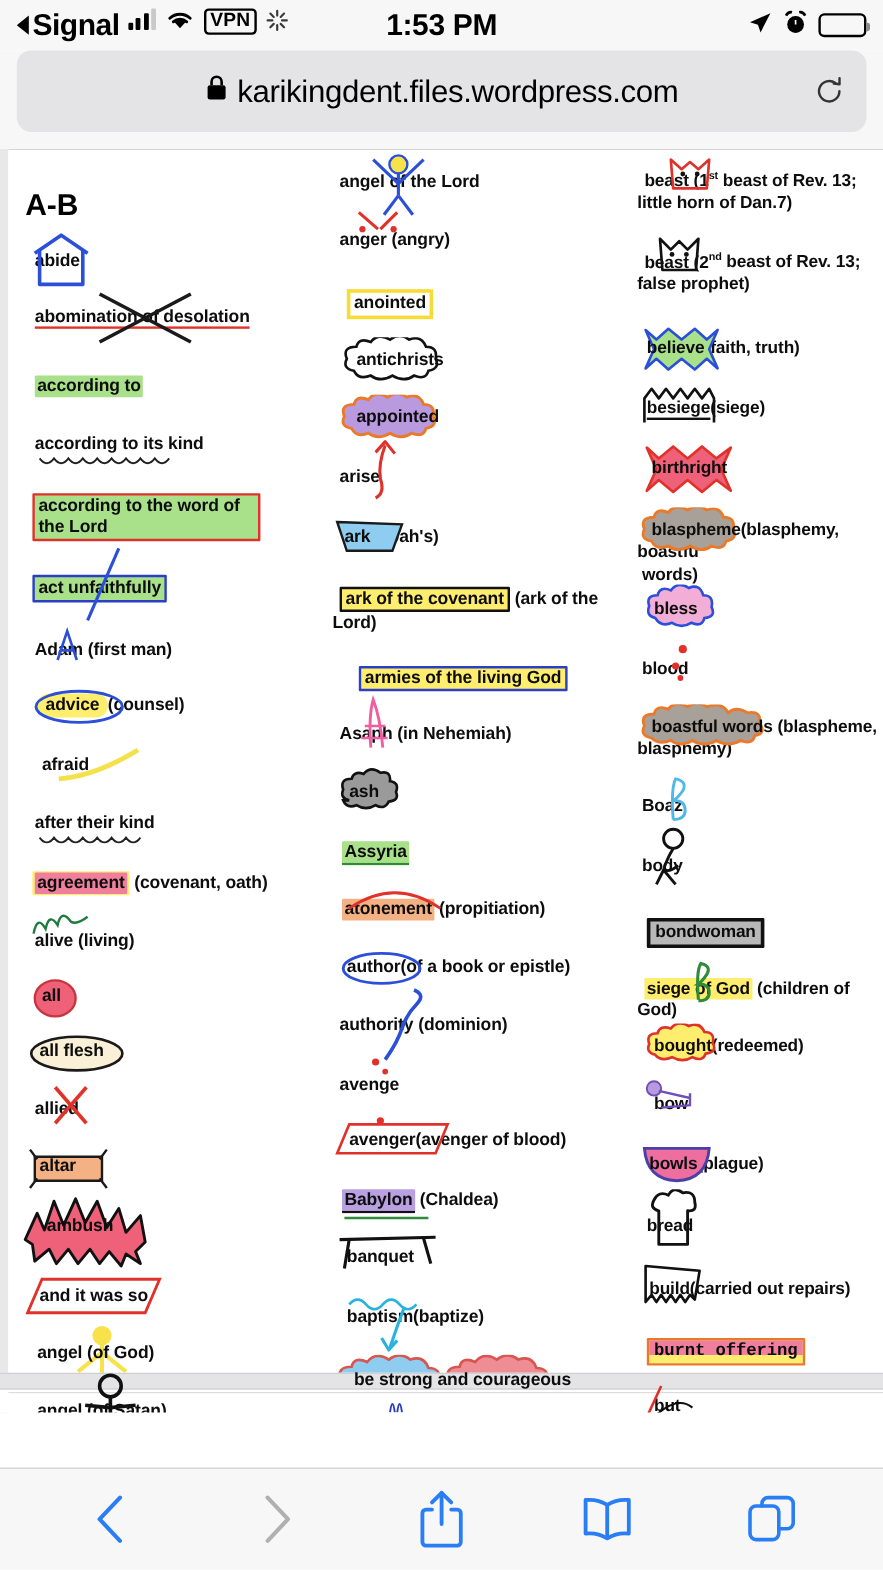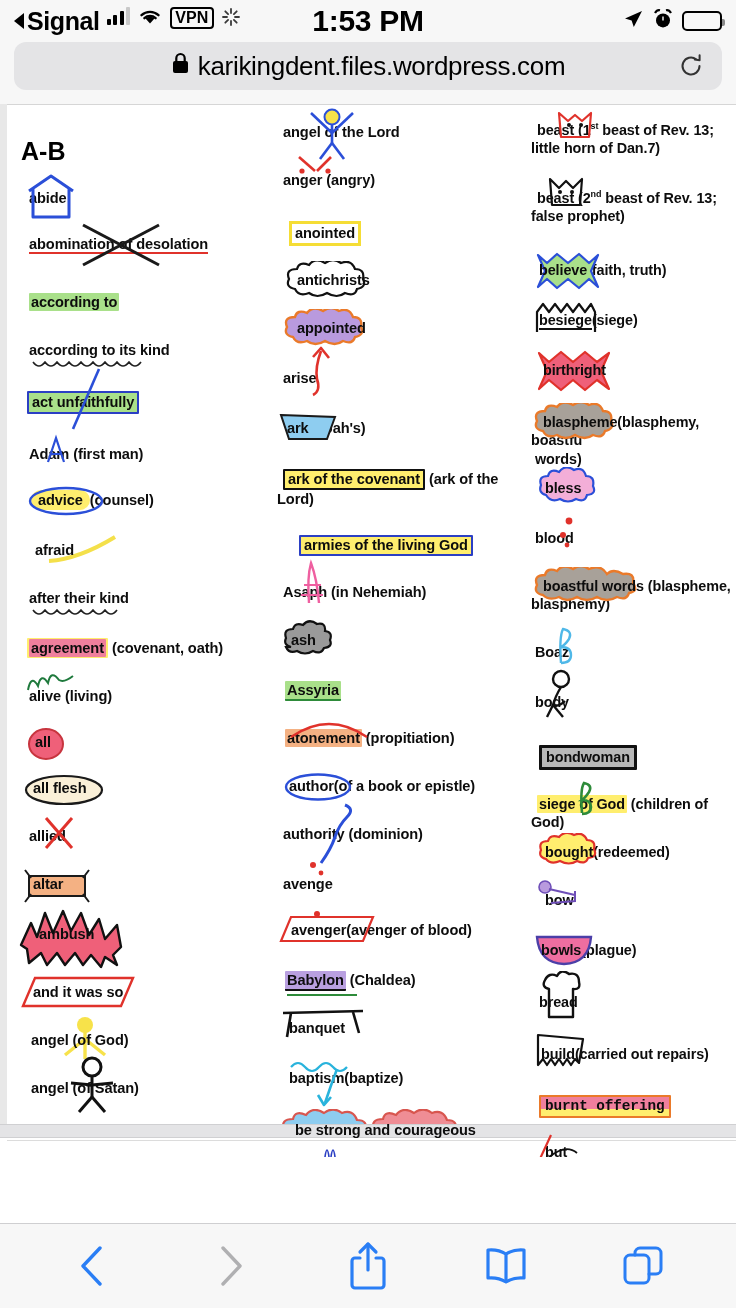--- a/index.html
+++ b/index.html
@@ -37,21 +37,21 @@
   .bars i:nth-child(2) { height: 10px; }
   .bars i:nth-child(3) { height: 14px; }
   .bars i:nth-child(4) { height: 18px; background: #c9c9c9; }
   .vpn-badge {
     border: 2px solid #000; border-radius: 4px;
     font-size: 16px; font-weight: 700; padding: 1px 3px;
     letter-spacing: 0.2px; line-height: 1;
   }
   .sb-center {
     position: absolute; left: 0; right: 0; text-align: center;
-    font-size: 30px; font-weight: 700; letter-spacing: -0.3px;
+    font-size: 25px; font-weight: 700; letter-spacing: -0.3px;
     pointer-events: none;
   }
   .sb-right {
     margin-left: auto; display: flex; align-items: center; gap: 9px;
     position: relative; z-index: 2;
   }
   .battery {
     width: 40px; height: 20px; border: 2px solid #000; border-radius: 5px;
     padding: 2px; position: relative;
   }
@@ -59,21 +59,21 @@
     content:""; position: absolute; right: -5px; top: 6px;
     width: 3px; height: 7px; background: #8a8a8a; border-radius: 0 2px 2px 0;
   }
   .battery .lvl { height: 100%; width: 72%; background: #000; border-radius: 2px; }
 
   
   .url-bar-wrap {
     background: #f7f7f7; padding: 0 14px 14px;
   }
   .url-bar {
-    height: 48px; background: #e4e4e6; border-radius: 12px;
+    height: 68px; background: #e4e4e6; border-radius: 12px;
     display: flex; align-items: center; justify-content: center;
     position: relative; padding: 0 16px;
   }
   .url-text {
     font-size: 26px; color: #000; letter-spacing: -0.3px;
     display: flex; align-items: center; gap: 8px;
   }
   .reload-btn {
     position: absolute; right: 18px; top: 50%; transform: translateY(-50%);
     width: 26px; height: 26px;
@@ -285,20 +285,23 @@
           <span class="term hl hl-green" style="margin-left:12px;">according to</span>
         </div>
 
         <div class="entry" style="height:50px;">
           <span class="term" style="margin-left:12px;">according to its kind</span>
           <svg class="deco" style="left:14px;top:17px;" width="130" height="12" viewBox="0 0 130 12">
             <path d="M2 4 q6 8 12 0 q6 8 12 0 q6 8 12 0 q6 8 12 0 q6 8 12 0 q6 8 12 0 q6 8 12 0 q6 8 12 0 q6 8 12 0" stroke="#222" stroke-width="1.6" fill="none"></path>
           </svg>
         </div>
 
+        <div class="entry" style="height:68px;">
+          <span class="hl hl-green box box-red" style="margin-left:10px;display:inline-block;max-width:190px;">according to the word of the Lord</span>
+        </div>
 
         <div class="entry" style="height:54px;">
           <svg class="deco" style="left:48px;top:-26px;" width="44" height="70" viewBox="0 0 44 70">
             <line x1="34" y1="4" x2="8" y2="64" stroke="#2b4fd8" stroke-width="2.6"></line>
           </svg>
           <span class="hl hl-green box box-blue" style="margin-left:10px;">act unfaithfully</span>
         </div>
 
         <div class="entry" style="height:46px;">
           <svg class="deco" style="left:26px;top:-13px;" width="26" height="36" viewBox="0 0 26 36">

